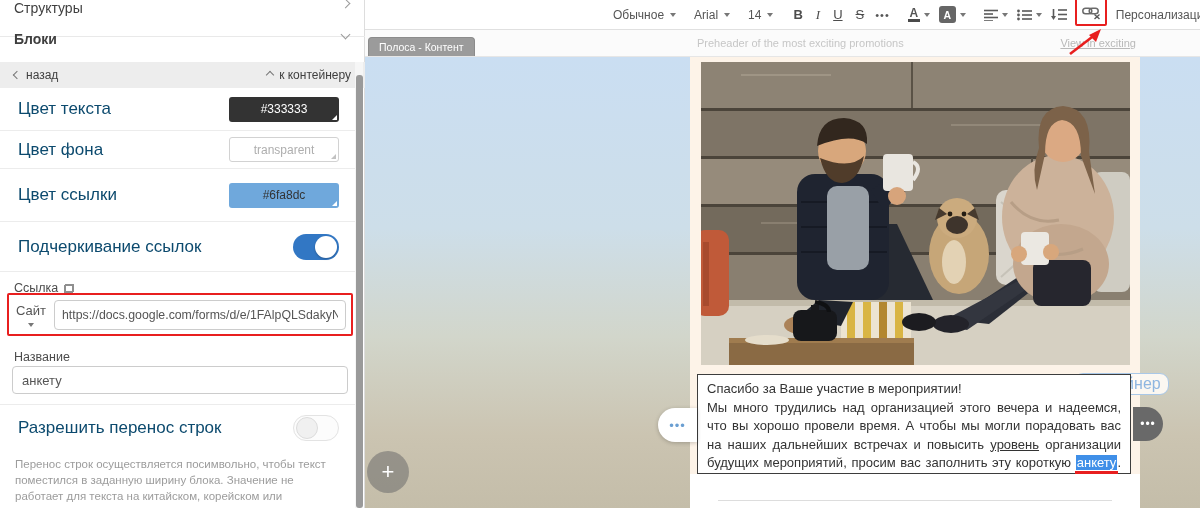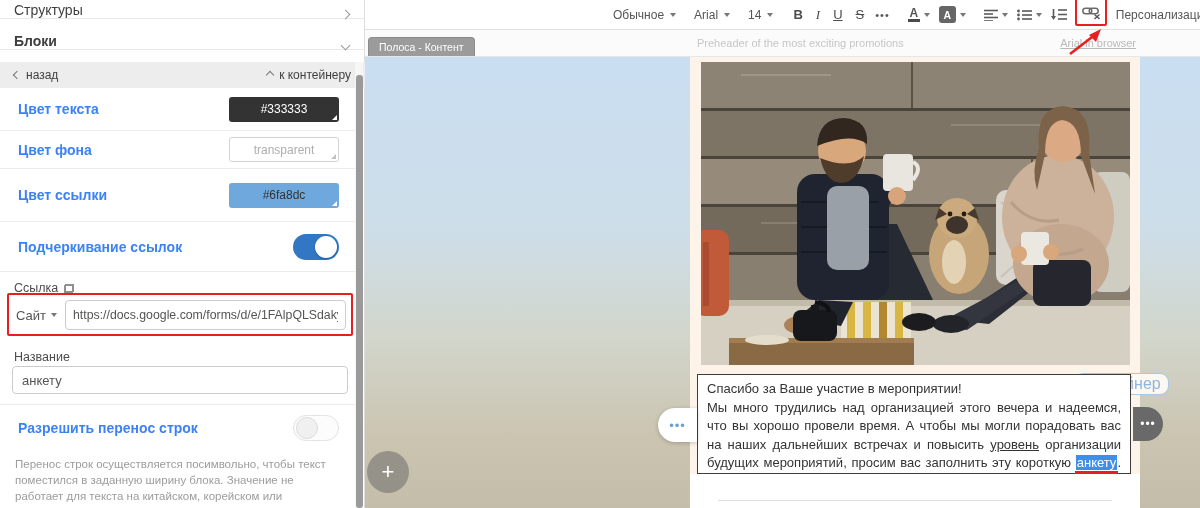--- a/index.html
+++ b/index.html
@@ -3,32 +3,32 @@
 <meta charset="utf-8">
 <style>
   * { margin:0; padding:0; box-sizing:border-box; }
   html,body { background:#fff; }
   body { font-family:"Liberation Sans","DejaVu Sans",sans-serif; }
   #app { position:relative; width:1200px; height:508px; overflow:hidden; background:#fff; }
 
   
   .sidebar { position:absolute; left:0; top:0; width:365px; height:508px; background:#fff; border-right:1px solid #ddd; }
   .srow { position:absolute; left:0; width:365px; }
-  .sec-head { height:19px; border-bottom:1px solid #e9e9e9; display:flex; align-items:flex-end; justify-content:space-between; padding:0 16px 0 14px; font-size:14px; color:#3f3f3f; cursor:pointer; }
+  .sec-head { height:37px; border-bottom:1px solid #e9e9e9; display:flex; align-items:flex-start; justify-content:space-between; padding:0 16px 0 14px; font-size:14px; color:#3f3f3f; cursor:pointer; }
   .sec1 { top:0; } .sec2 { top:31px;font-weight:bold; }
   .subnav { top:62px; height:26px; background:#ededed; display:flex; align-items:center; justify-content:space-between; padding:0 14px; font-size:12px; color:#404040; }
   .subnav .side { display:flex; align-items:center; gap:6px; cursor:pointer; }
   .chev { display:inline-block; width:7px; height:7px; border-right:1.6px solid #9a9a9a; border-bottom:1.6px solid #9a9a9a; }
   .chev.right { transform:rotate(-45deg); }
   .chev.down  { transform:rotate(45deg); }
   .chev.up    { transform:rotate(-135deg); width:6px; height:6px; border-color:#777; }
   .chev.left  { transform:rotate(135deg); width:6px; height:6px; border-color:#777; }
 
   .frow { position:absolute; left:0; width:357px; display:flex; align-items:center; justify-content:space-between; padding:0 18px; border-bottom:1px solid #ececec; }
-  .flabel { font-size:14px; color:#3b82f6;font-weight:bold; }
+  .flabel { font-size:17px; color:#0c4a6e; }
   .row-textcolor { top:88px;  height:43px; }
   .row-bgcolor   { top:131px; height:38px; }
   .row-linkcolor { top:169px; height:53px; }
   .row-underline { top:222px; height:50px; }
   .row-wrap      { top:405px; height:45px; border-bottom:none; }
 
   .chip { position:relative; width:110px; height:25px; border-radius:3px; display:flex; align-items:center; justify-content:center; font-size:12px; cursor:pointer; }
   .chip-dark { background:#333333; color:#fff; }
   .chip-dark::after { content:''; position:absolute; right:2px; bottom:2px; border-left:5px solid transparent; border-bottom:5px solid #fff; }
   .chip-trans { background:#fff; border:1px solid #d2d2d2; color:#aeaeae; }
@@ -40,21 +40,21 @@
   .toggle.on { background:#3277c4; }
   .toggle.on .knob { position:absolute; right:2px; top:2px; width:22px; height:22px; border-radius:50%; background:#fff; box-shadow:0 1px 2px rgba(0,0,0,.25); }
   .toggle.off { background:#fcfcfc; border:1px solid #e3e3e3; }
   .toggle.off .knob { position:absolute; left:2px; top:1px; width:22px; height:22px; border-radius:50%; background:#f0f0f0; border:1px solid #dcdcdc; }
 
   .link-label { position:absolute; left:14px; top:281px; font-size:12.5px; color:#4c4c4c; display:flex; align-items:center; gap:6px; }
   .dup-icon { position:relative; width:10px; height:9px; display:inline-block; }
   .dup-icon::before { content:''; position:absolute; left:0; bottom:0; width:7px; height:6px; border:1px solid #8f8f8f; background:#fff; }
   .dup-icon::after  { content:''; position:absolute; right:0; top:0; width:7px; height:6px; border:1px solid #8f8f8f; }
   .link-row { position:absolute; left:14px; top:299px; width:332px; height:32px; display:flex; align-items:center; }
-  .site-dd { display:flex; align-items:center; gap:5px; font-size:13px; color:#555; padding:0 8px 0 2px; cursor:pointer; white-space:nowrap; }
+  .site-dd { display:flex; align-items:center; gap:5px; font-size:13px; color:#555; padding:0 8px 0 2px; cursor:pointer; white-space:nowrap;flex-direction:column; }
   .caret { display:inline-block; border-left:3.5px solid transparent; border-right:3.5px solid transparent; border-top:4px solid #777; }
   .url-input { flex:1; height:30px; border:1px solid #ccc; border-radius:4px; padding:0 7px; font-size:12.3px; color:#555; font-family:inherit; outline:none; background:#fff; min-width:0; }
   .anno-box { position:absolute; left:-7px; top:-6px; right:-7px; bottom:-5px; border:2px solid #e81f1f; border-radius:2px; pointer-events:none; }
 
   .name-label { position:absolute; left:14px; top:350px; font-size:12.5px; color:#4c4c4c; }
   .name-input { position:absolute; left:12px; top:366px; width:336px; height:28px; border:1px solid #ccc; border-radius:4px; padding:0 9px; font-size:13px; color:#555; font-family:inherit; outline:none; background:#fff; }
   .divider-line { position:absolute; left:0; top:404px; width:357px; border-top:1px solid #ececec; }
   .hint { position:absolute; left:15px; top:456px; width:320px; font-size:11.5px; line-height:16px; color:#9c9c9c; }
 
   .sb-track { position:absolute; right:1px; top:62px; width:8px; height:446px; background:#f6f6f6; }
@@ -272,21 +272,21 @@
       <span>Персонализация</span>
 
     </span>
     <span class="tb-sep"></span>
 
   </div>
 
   <div class="preheader-strip">
     <span class="band-tab">Полоса - Контент</span>
     <span class="preheader-text">Preheader of the most exciting promotions</span>
-    <span class="view-browser">Arial in browser</span>
+    <span class="view-browser">View in exciting</span>
   </div>
 
   <div class="canvasbg">
 
     <div class="email">
 
       <svg class="photo" viewBox="0 0 429 303" preserveAspectRatio="none">
         <rect x="0" y="0" width="429" height="303" fill="#847a6b"></rect>
         <rect x="0" y="0" width="429" height="46" fill="#8d8374"></rect>
         <rect x="0" y="48" width="429" height="46" fill="#7e7466"></rect>

